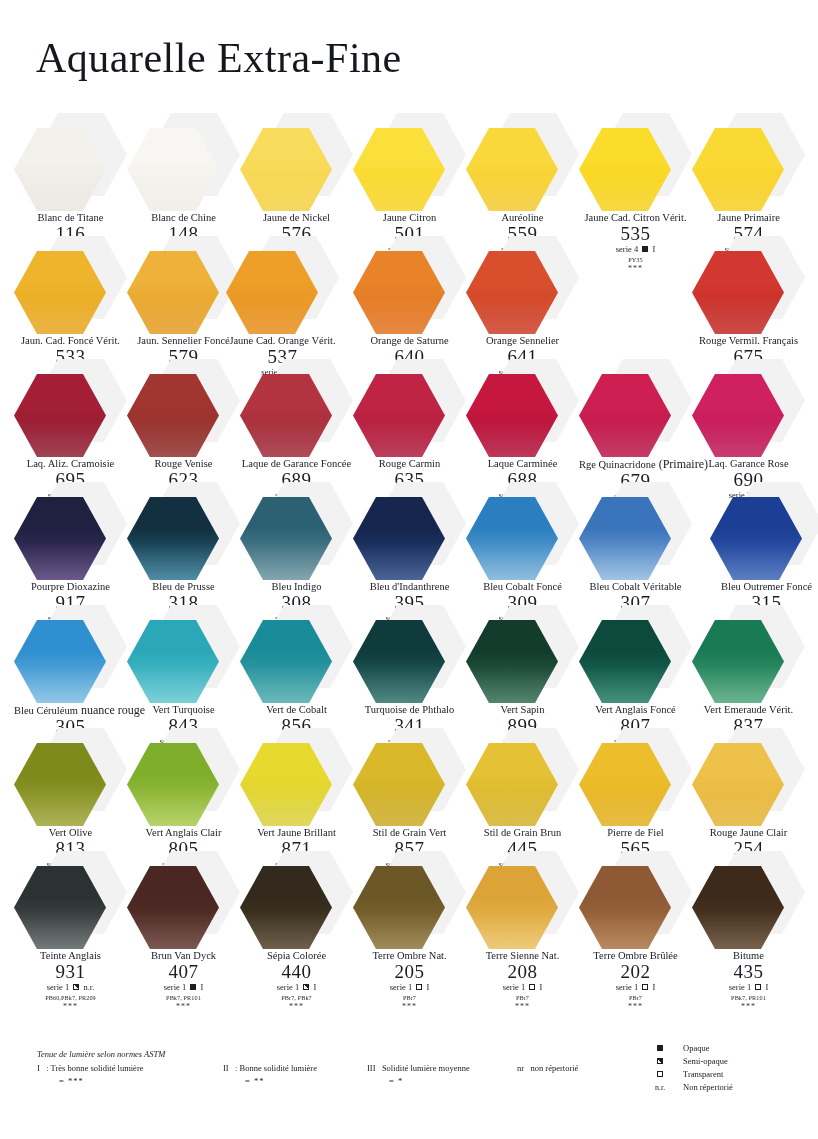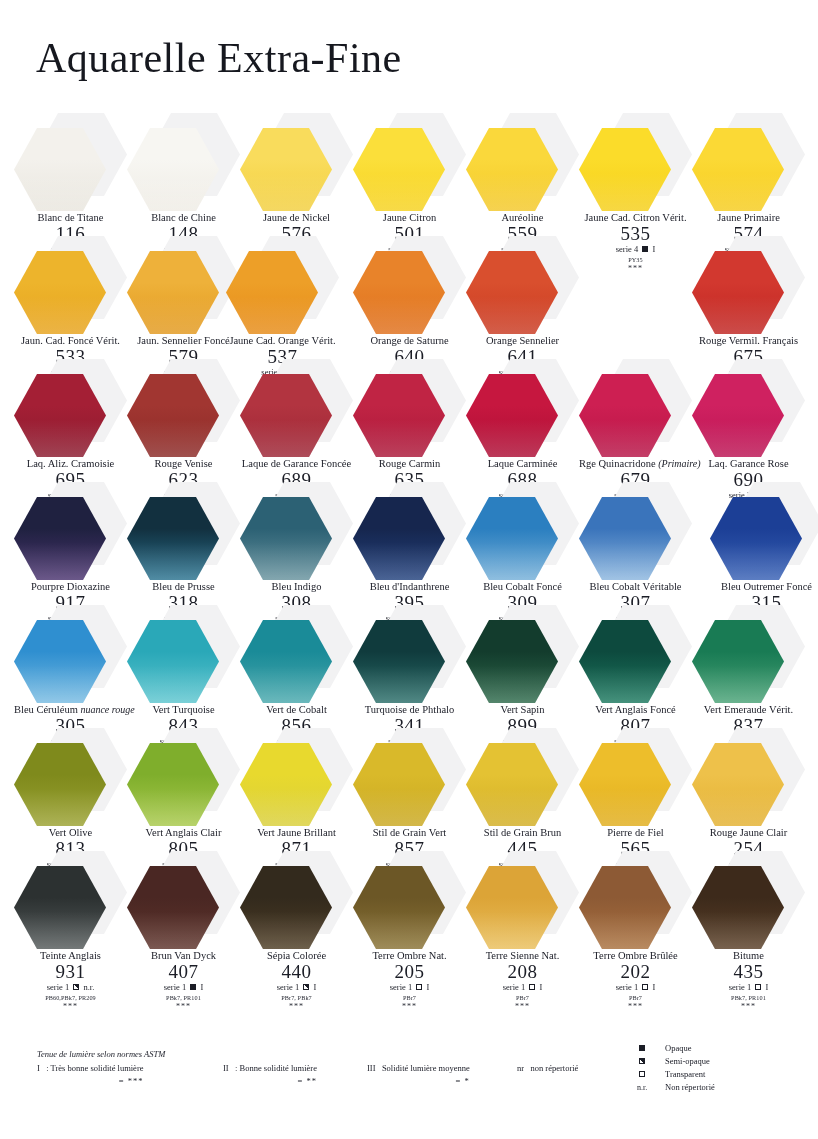--- a/index.html
+++ b/index.html
@@ -70,22 +70,21 @@
 
   .label {
     text-align: center;
     font-size: 10.5px;
     line-height: 12px;
     margin-top: 1px;
     white-space: nowrap;
     color: #20222c;
   }
   .label .sub {
-    font-size: 10px;
-    font-style: italic;
+    font-size: 12px;
   }
   .code {
     text-align: center;
     font-size: 19px;
     line-height: 20px;
     letter-spacing: 0.5px;
     color: #1b1d26;
   }
   .serie {
     text-align: center;
@@ -128,31 +127,31 @@
   #astm {
     position: absolute;
     left: 37px;
     top: 1048px;
     font-size: 8.5px;
     line-height: 13px;
     color: #20222c;
     width: 600px;
   }
   #astm .hdr { margin-bottom: 1px; font-style: italic; }
-  #astm .cols { position: relative; height: 26px; text-align: right; }
+  #astm .cols { position: relative; height: 26px; }
   #astm .c { position: absolute; top: 0; white-space: nowrap; }
   #astm .eq { margin-left: 22px; letter-spacing: 1px; }
   #astm .c0 { left: 0; }
   #astm .c1 { left: 186px; }
   #astm .c2 { left: 330px; }
   #astm .c3 { left: 480px; }
 
   #opacity-legend {
     position: absolute;
-    left: 637px;
+    left: 655px;
     top: 1042px;
     font-size: 8.5px;
     line-height: 13px;
     color: #20222c;
   }
   #opacity-legend .lrow { display: flex; align-items: center; height: 13px; }
   #opacity-legend .key {
     width: 26px;
     display: inline-block;
     text-align: left;

